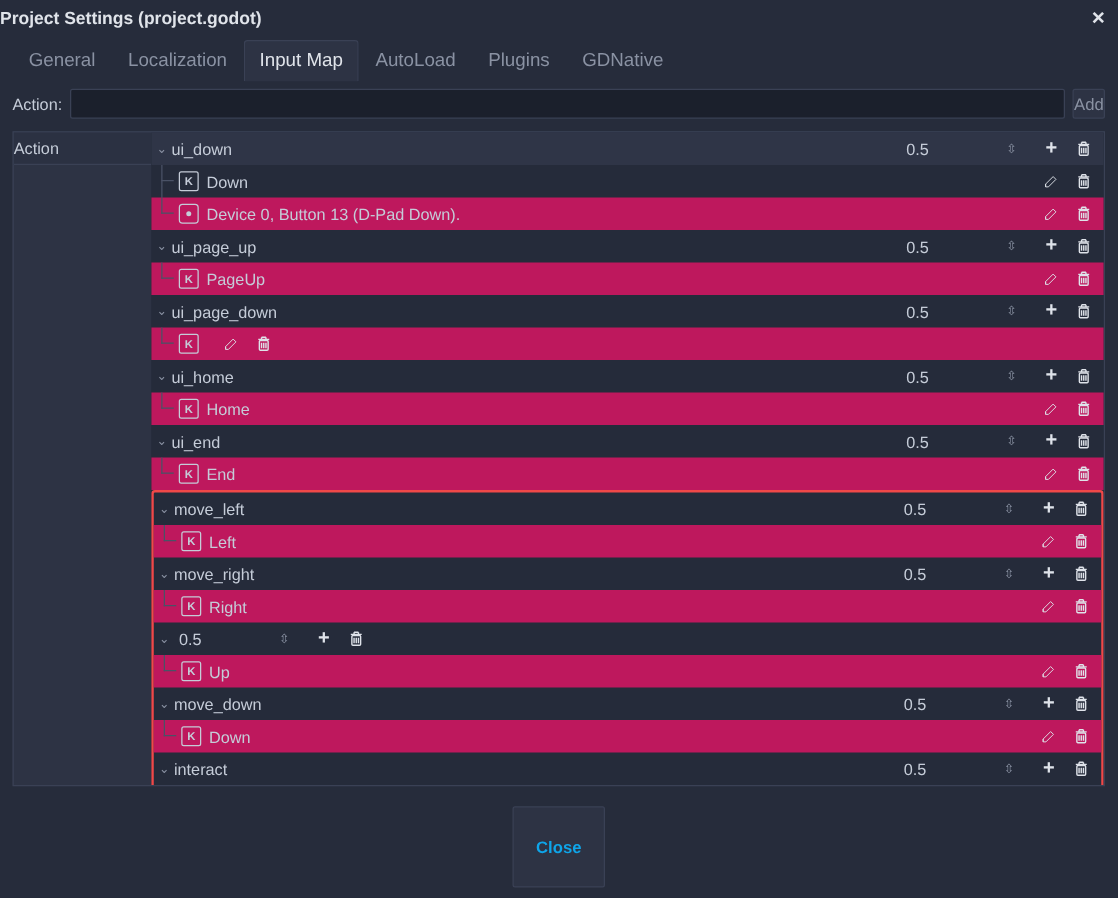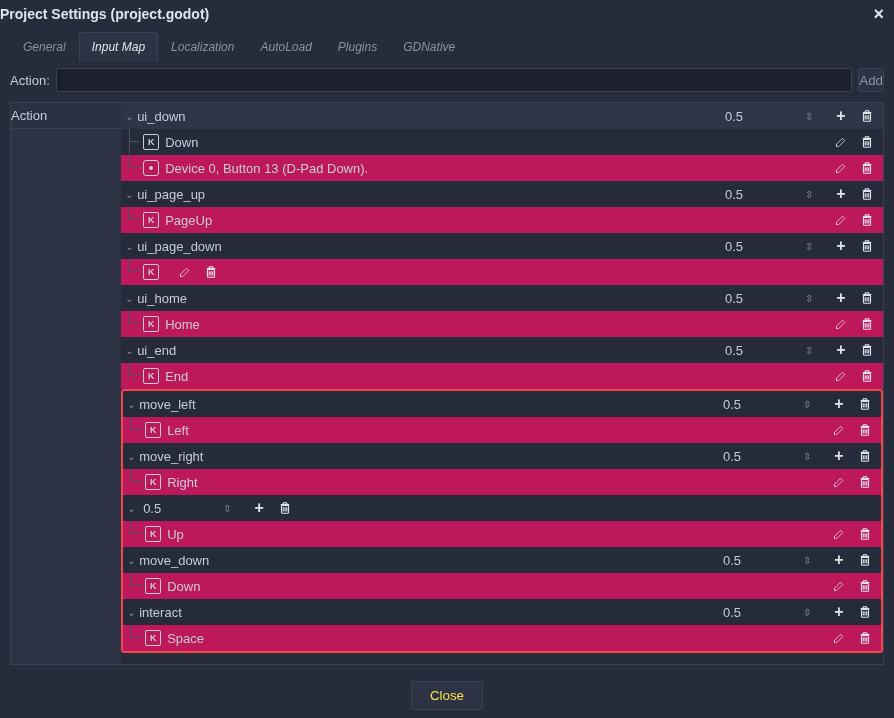--- a/index.html
+++ b/index.html
@@ -35,22 +35,21 @@
 .tabs {
   display: flex;
   padding: 4px 10px 0 10px;
   gap: 0;
 }
 .tab {
   padding: 7px 12px;
   color: #8a92a3;
   border: 1px solid transparent;
   cursor: pointer;
-  font-size: 12px;
-  font-style: italic;
+  font-size: 15px;
 }
 .tab.active {
   color: #e0e4ea;
   background: #2d3344;
   border: 1px solid #3a4155;
   border-bottom: none;
   border-radius: 3px 3px 0 0;
 }
 .action-bar {
   display: flex;
@@ -207,38 +206,39 @@
   border-radius: 3px;
 }
 .footer {
   padding: 8px;
   display: flex;
   justify-content: center;
 }
 .close-btn {
   background: #2d3344;
   border: 1px solid #3a4155;
-  color: #fde047;
-  padding: 6px 18px;
+  color: #0ea5e9;
+  padding: 24px 18px;
   cursor: pointer;
   border-radius: 2px;
+  font-weight: bold;
 }
 </style>
 </head>
 <body>
 
 <div class="titlebar">
   <span>Project Settings (project.godot)</span>
   <span class="close-x">×</span>
 </div>
 
 <div class="tabs">
   <div class="tab">General</div>
+  <div class="tab">Localization</div>
   <div class="tab active">Input Map</div>
-  <div class="tab">Localization</div>
   <div class="tab">AutoLoad</div>
   <div class="tab">Plugins</div>
   <div class="tab">GDNative</div>
 </div>
 
 <div class="action-bar">
   <span class="action-label">Action:</span>
   <input class="action-input" value="" style="">
   <button class="add-btn">Add</button>
 </div>

